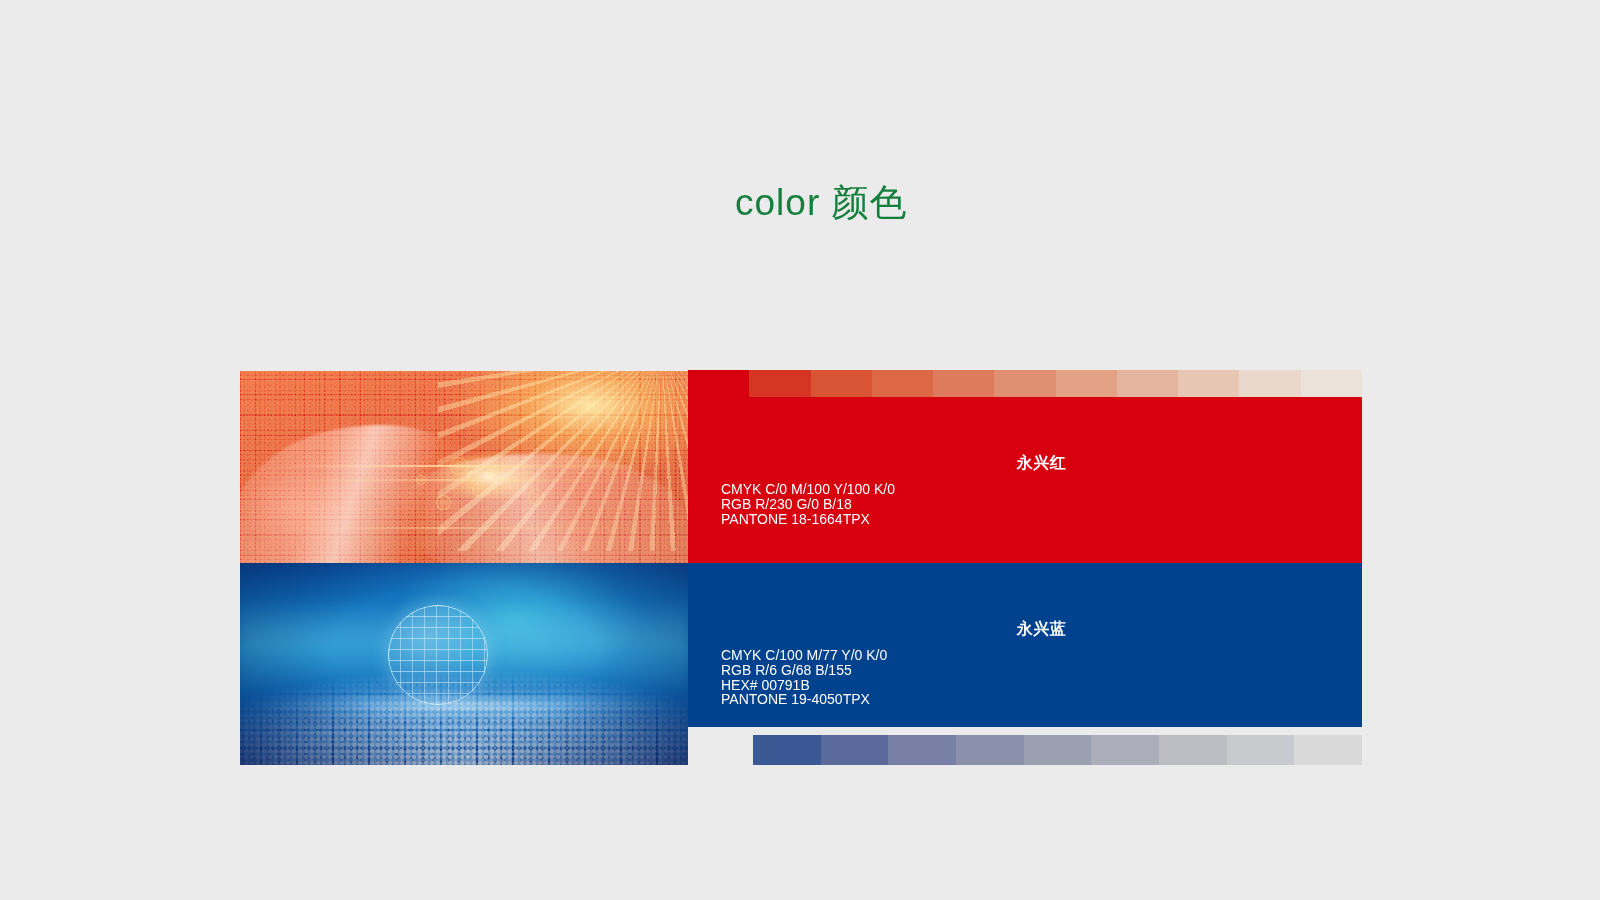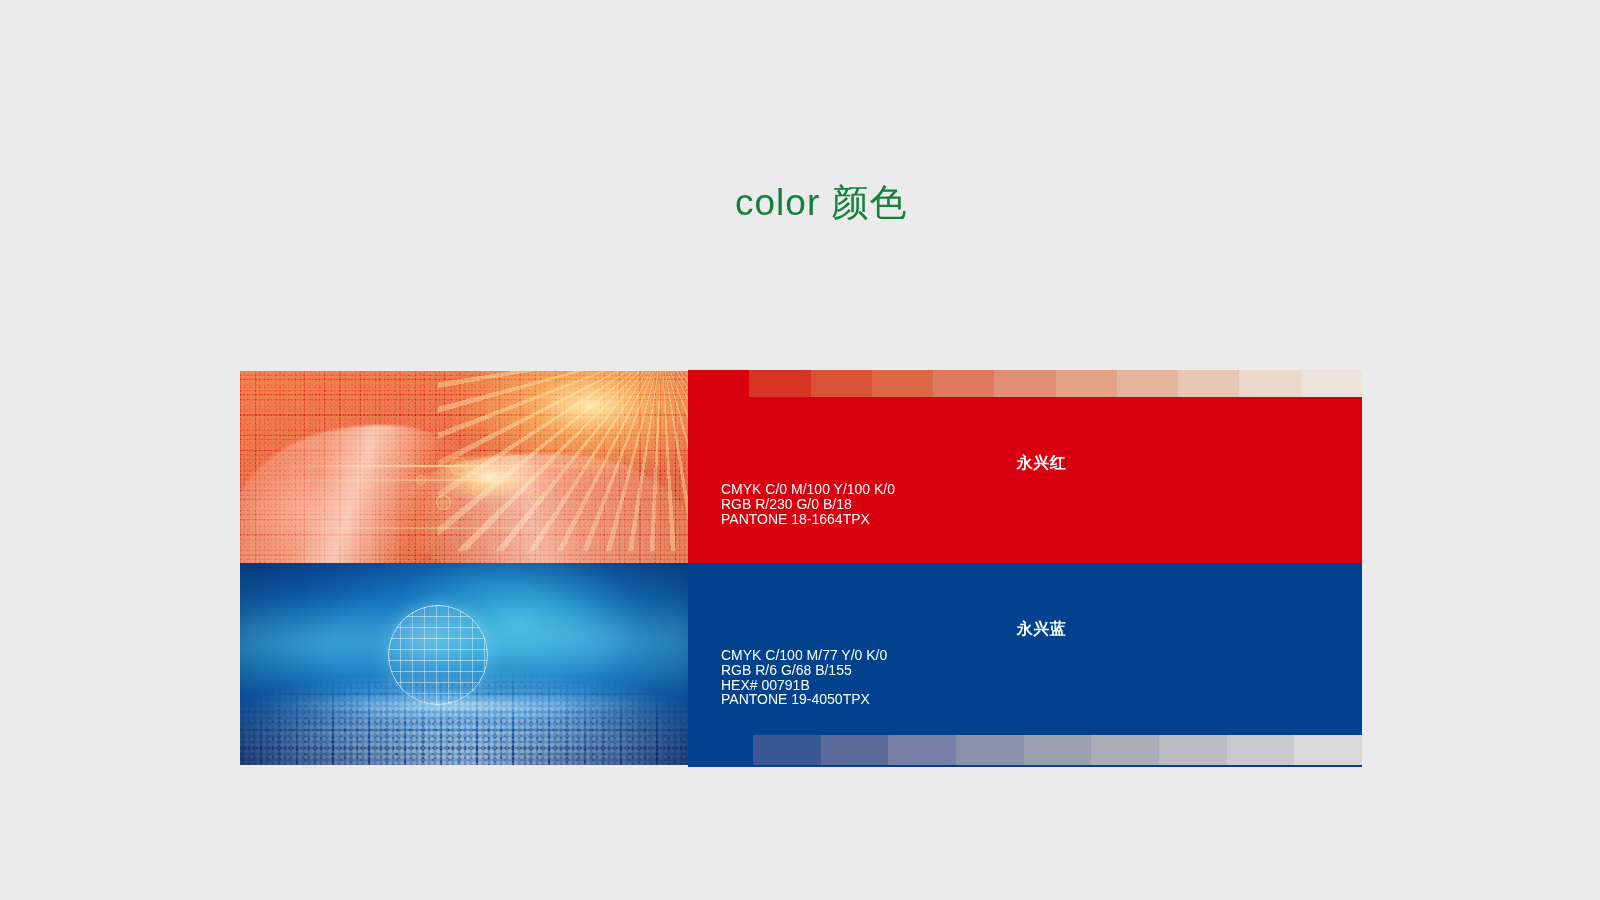--- a/index.html
+++ b/index.html
@@ -217,21 +217,21 @@
     width: 674px;
     box-sizing: border-box;
     padding: 58px 0 0 33px;
   }
   #red-color-block {
     top: 27px;
     height: 166px;
   }
   #blue-color-block {
     top: 193px;
-    height: 204px;
+    height: 164px;
   }
   .swatch-name {
     font-size: 16px;
     font-weight: bold;
     color: #ffffff;
     margin: 0 0 11px 0;
     line-height: 1;
     letter-spacing: .5px;
     text-align: center;
   }

